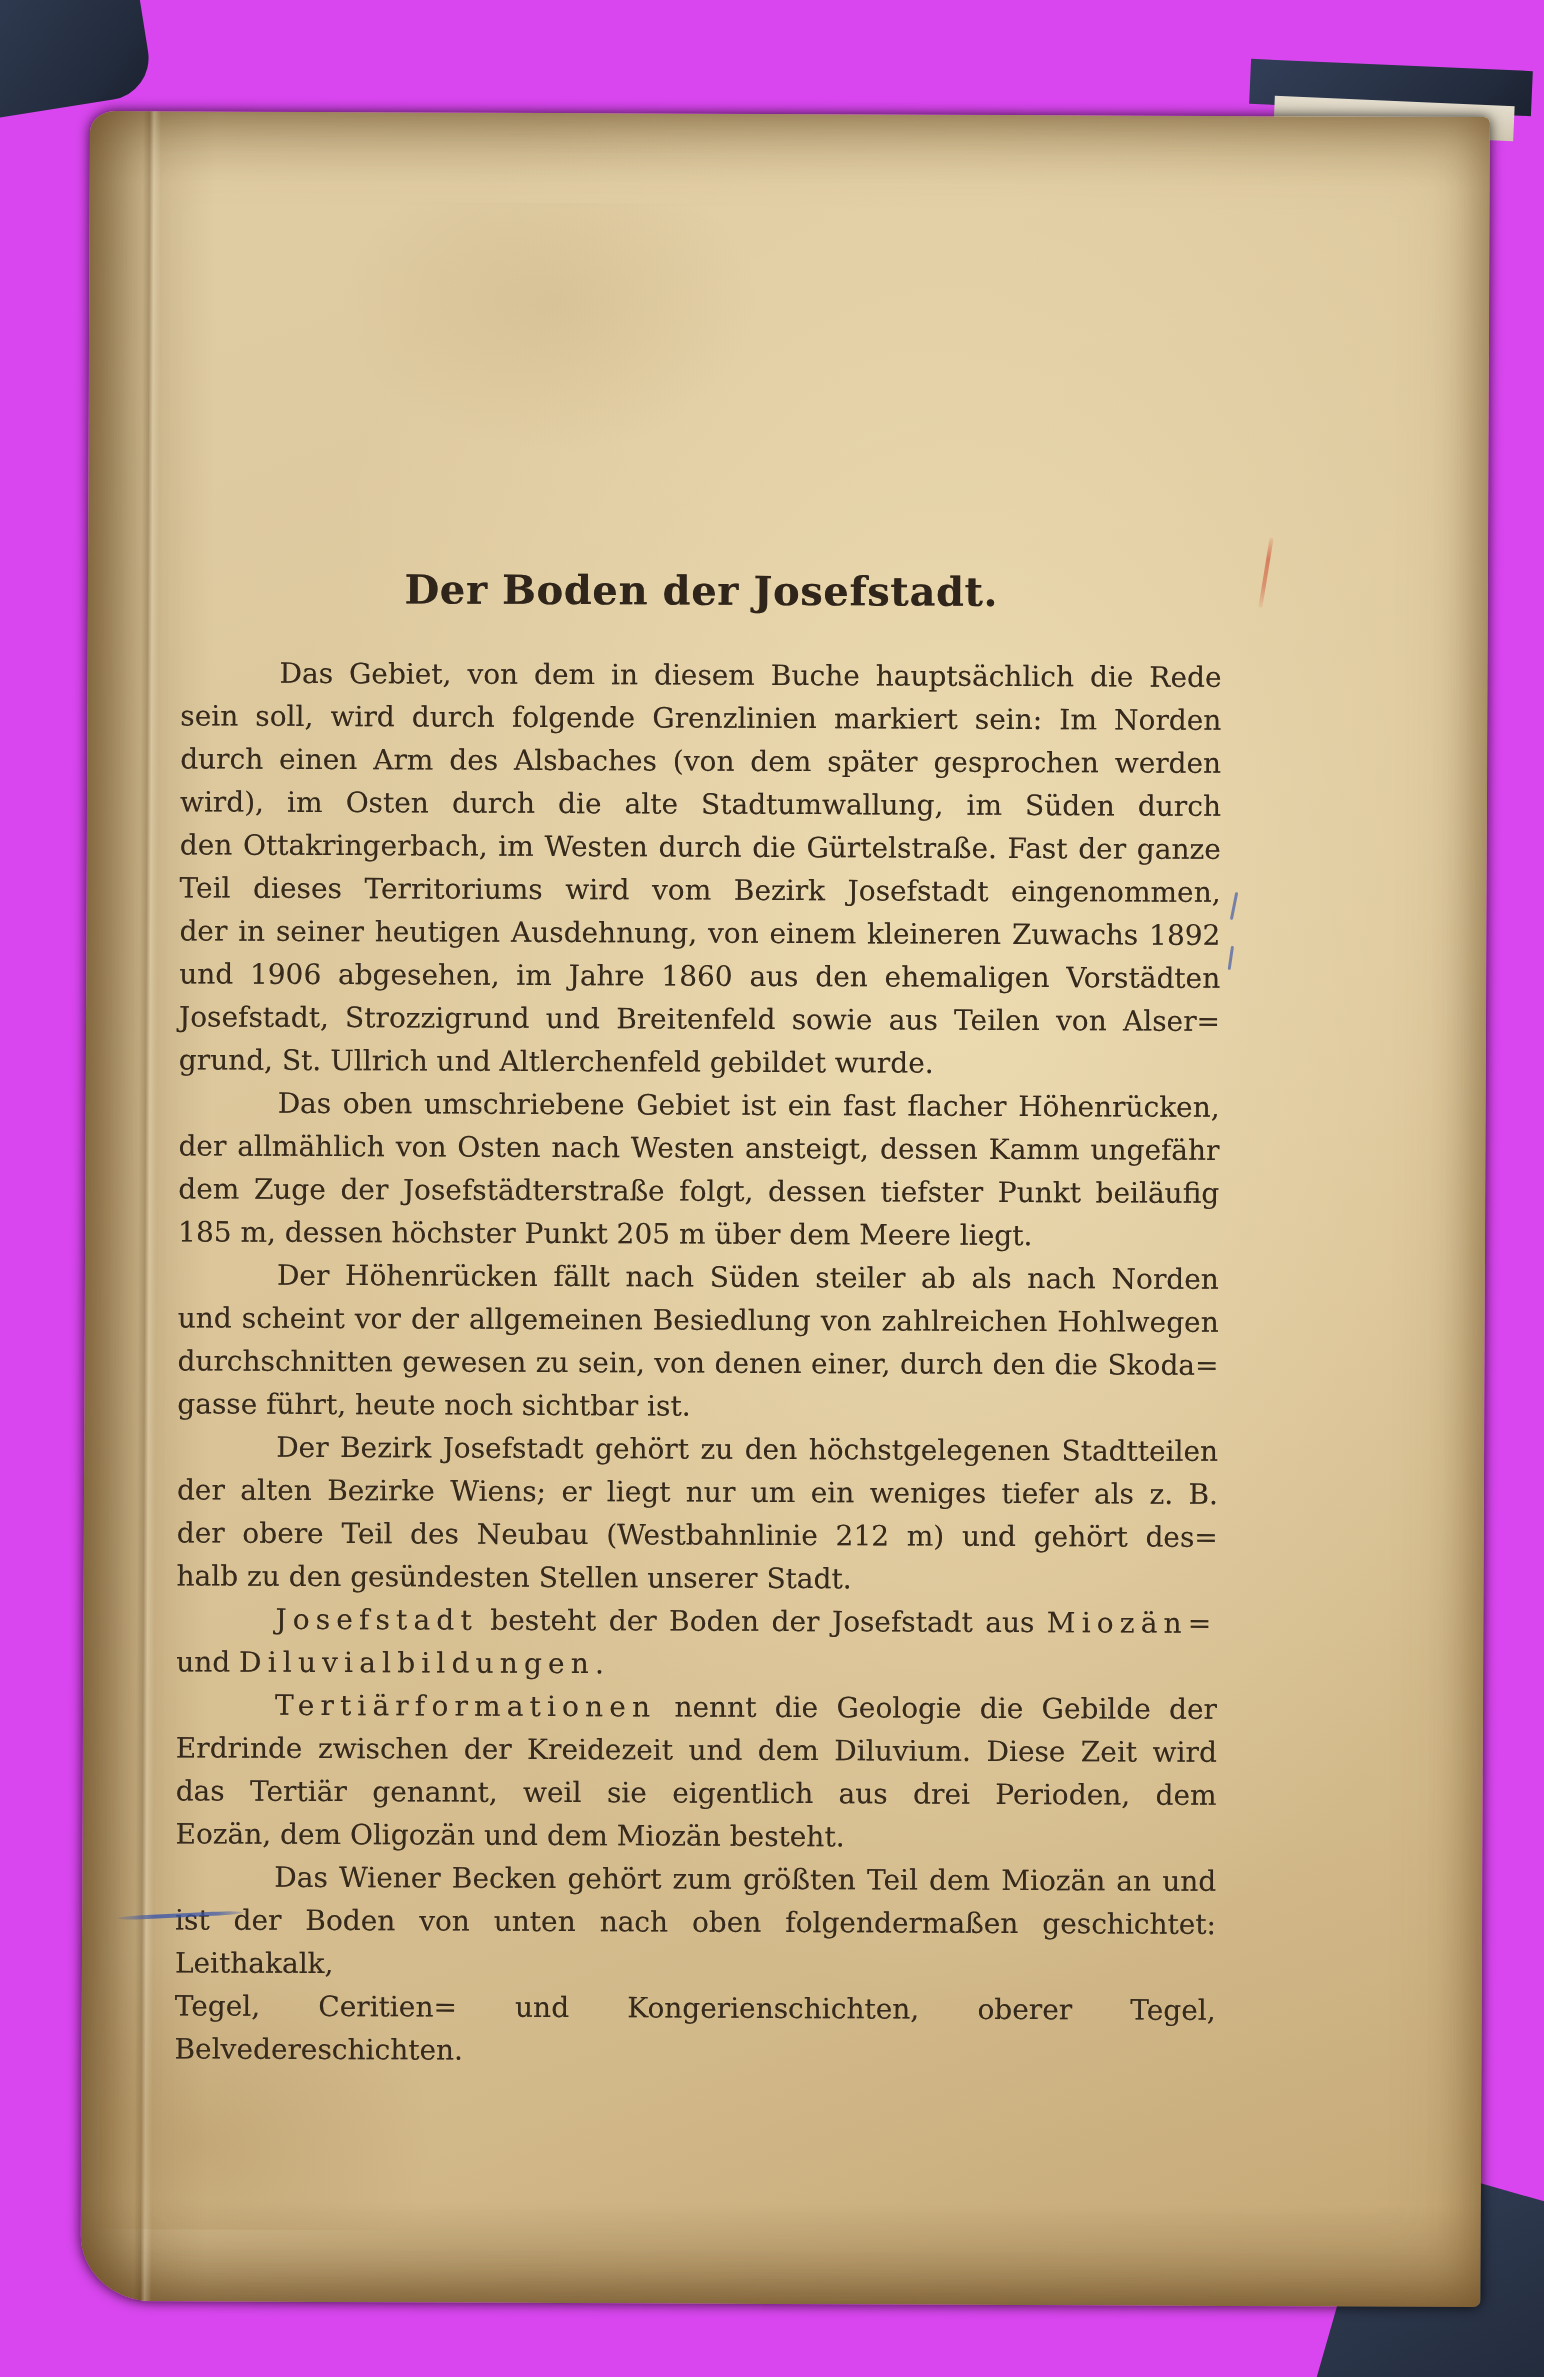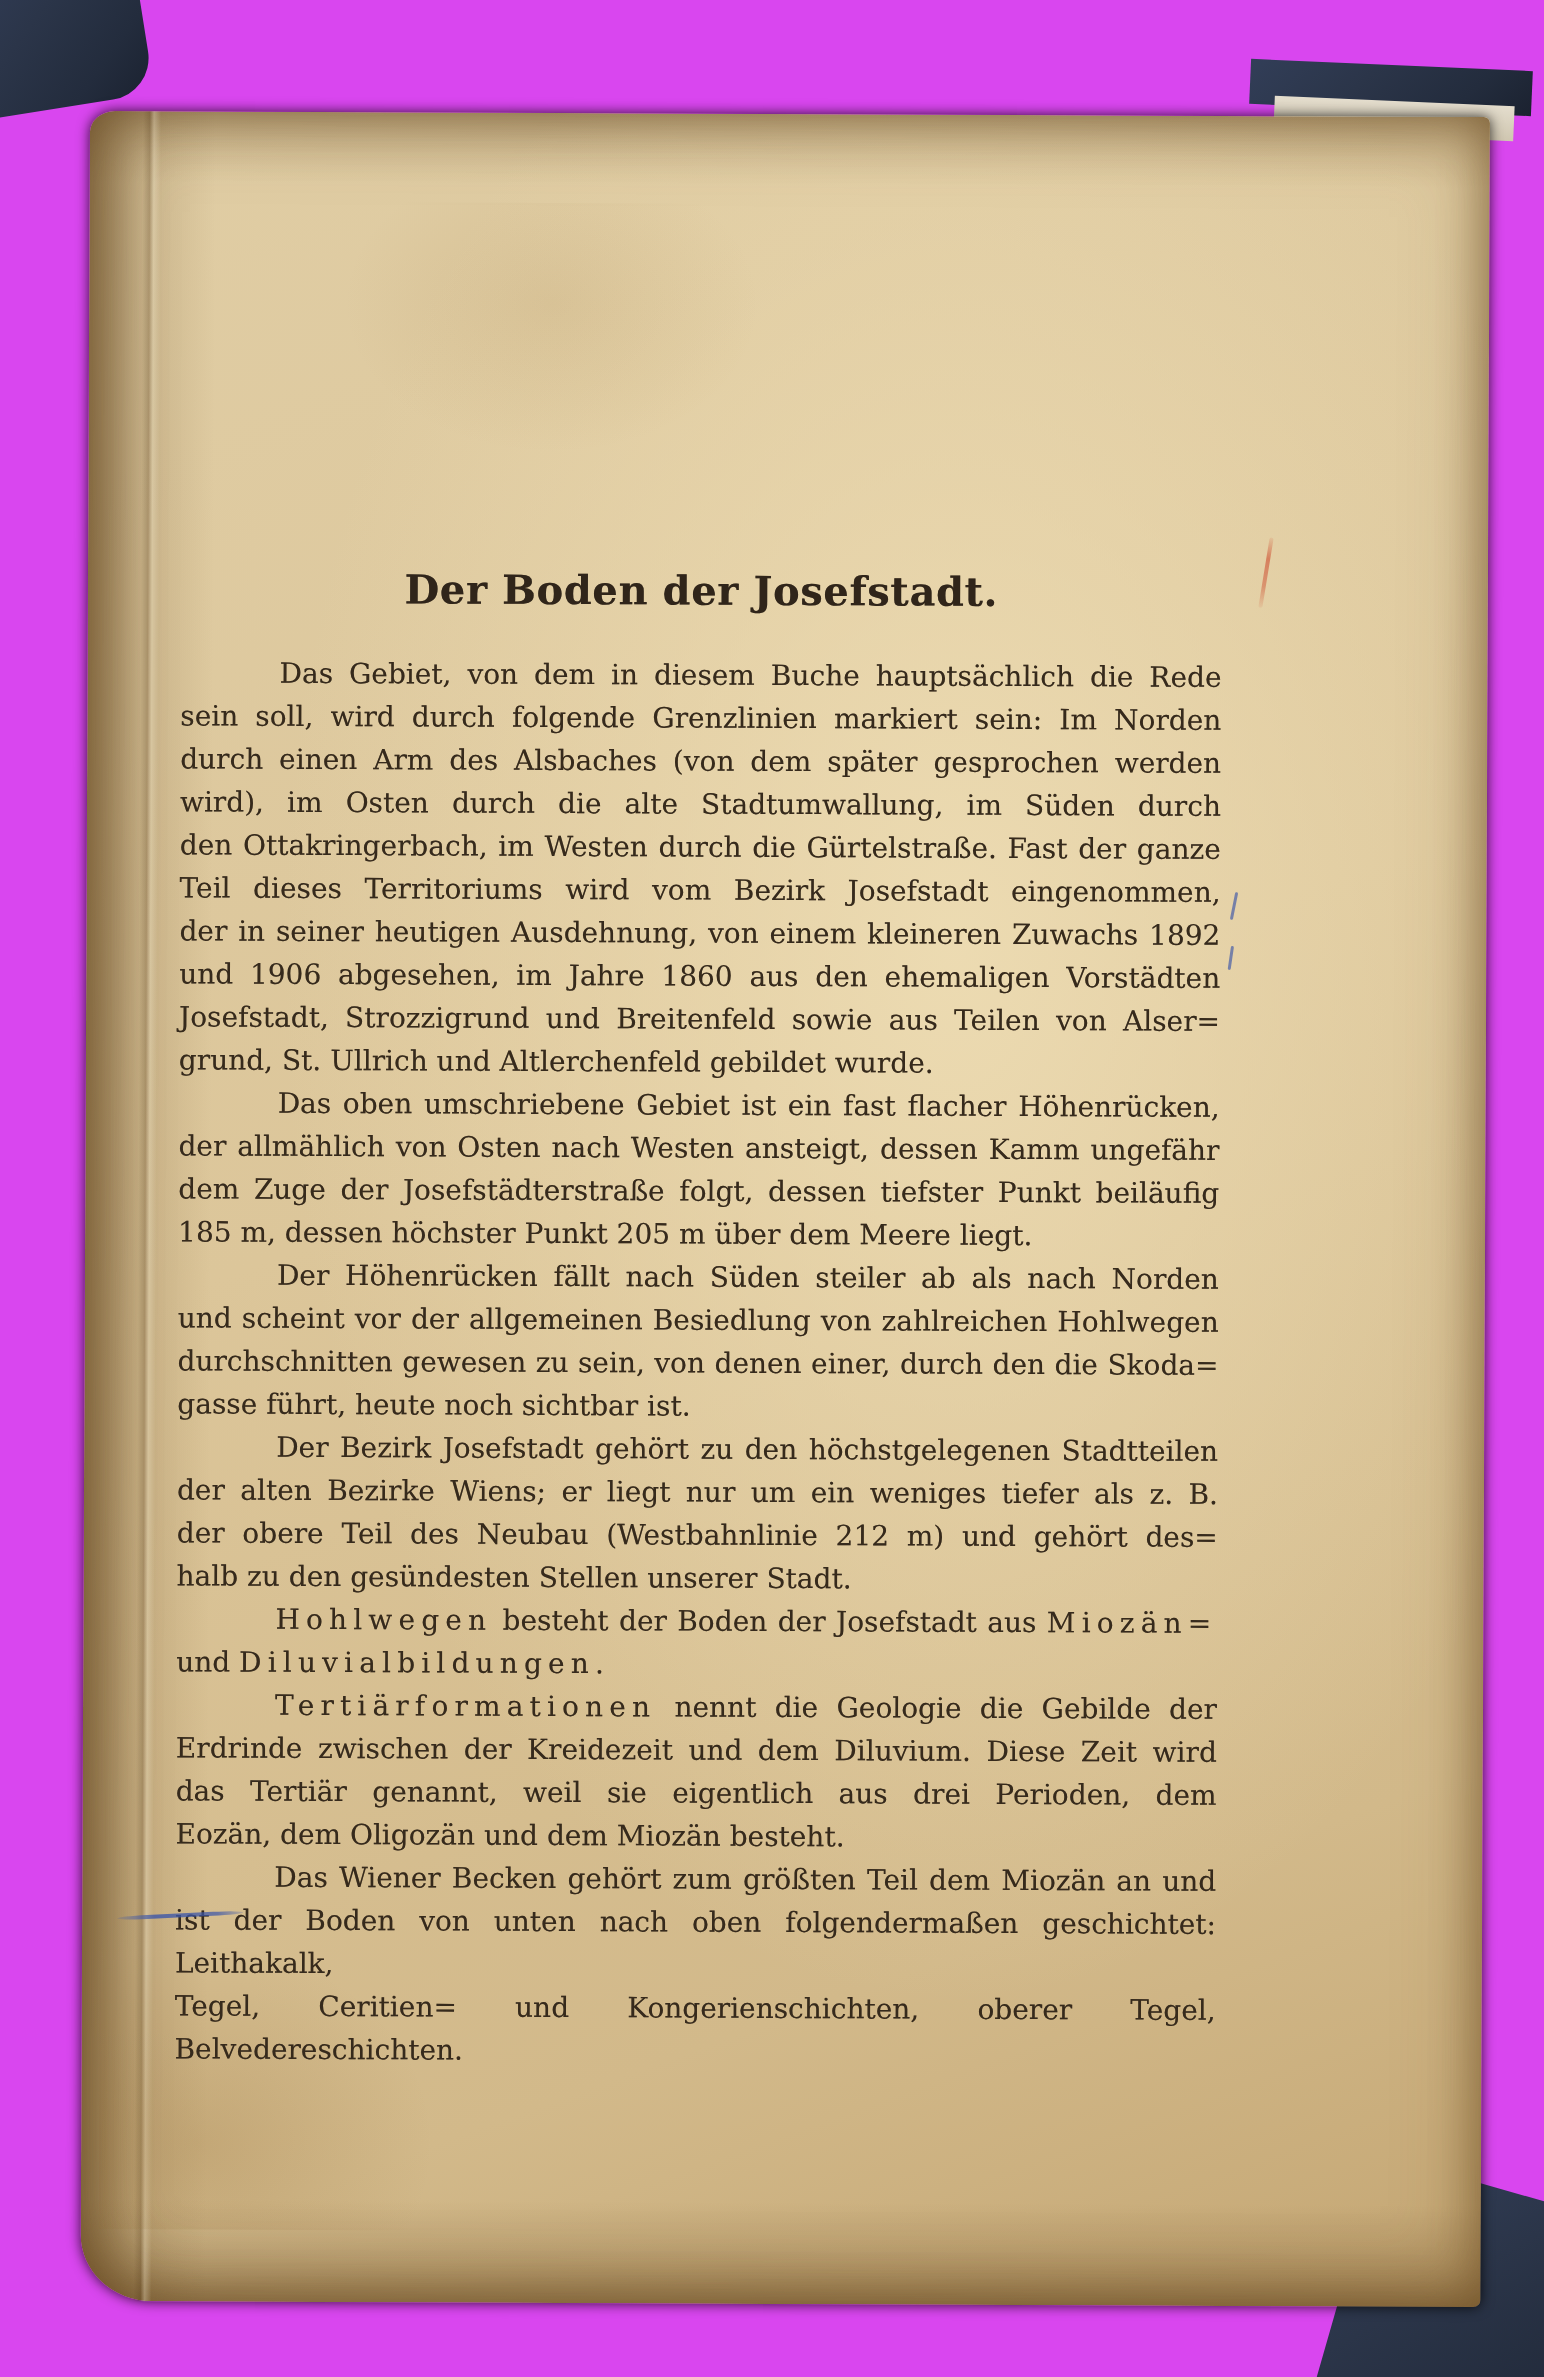--- a/index.html
+++ b/index.html
@@ -129,21 +129,21 @@
           <div class="line"><span>dem Zuge der Josefstädterstraße folgt, dessen tiefster Punkt beiläufig</span></div>
           <div class="line last"><span>185 m, dessen höchster Punkt 205 m über dem Meere liegt.</span></div>
           <div class="line first"><span>Der Höhenrücken fällt nach Süden steiler ab als nach Norden</span></div>
           <div class="line"><span>und scheint vor der allgemeinen Besiedlung von zahlreichen Hohlwegen</span></div>
           <div class="line"><span>durchschnitten gewesen zu sein, von denen einer, durch den die Skoda=</span></div>
           <div class="line last"><span>gasse führt, heute noch sichtbar ist.</span></div>
           <div class="line first"><span>Der Bezirk Josefstadt gehört zu den höchstgelegenen Stadtteilen</span></div>
           <div class="line"><span>der alten Bezirke Wiens; er liegt nur um ein weniges tiefer als z. B.</span></div>
           <div class="line"><span>der obere Teil des Neubau (Westbahnlinie 212 m) und gehört des=</span></div>
           <div class="line last"><span>halb zu den gesündesten Stellen unserer Stadt.</span></div>
-          <div class="line first"><span class="gesperrt">Hohlwegen</span><span> besteht der Boden der Josefstadt aus </span><span class="gesperrt">Miozän=</span></div>
+          <div class="line first"><span class="gesperrt">Josefstadt</span><span> besteht der Boden der Josefstadt aus </span><span class="gesperrt">Miozän=</span></div>
           <div class="line last"><span>und </span><span class="gesperrt">Diluvialbildungen</span><span>.</span></div>
           <div class="line first"><span class="gesperrt">Tertiärformationen</span><span> nennt die Geologie die Gebilde der</span></div>
           <div class="line"><span>Erdrinde zwischen der Kreidezeit und dem Diluvium. Diese Zeit wird</span></div>
           <div class="line"><span>das Tertiär genannt, weil sie eigentlich aus drei Perioden, dem</span></div>
           <div class="line last"><span>Eozän, dem Oligozän und dem Miozän besteht.</span></div>
           <div class="line first"><span>Das Wiener Becken gehört zum größten Teil dem Miozän an und</span></div>
           <div class="line"><span>ist der Boden von unten nach oben folgendermaßen geschichtet: Leithakalk,</span></div>
           <div class="line last"><span>Tegel, Ceritien= und Kongerienschichten, oberer Tegel, Belvedereschichten.</span></div>
         </div>
     </div>

